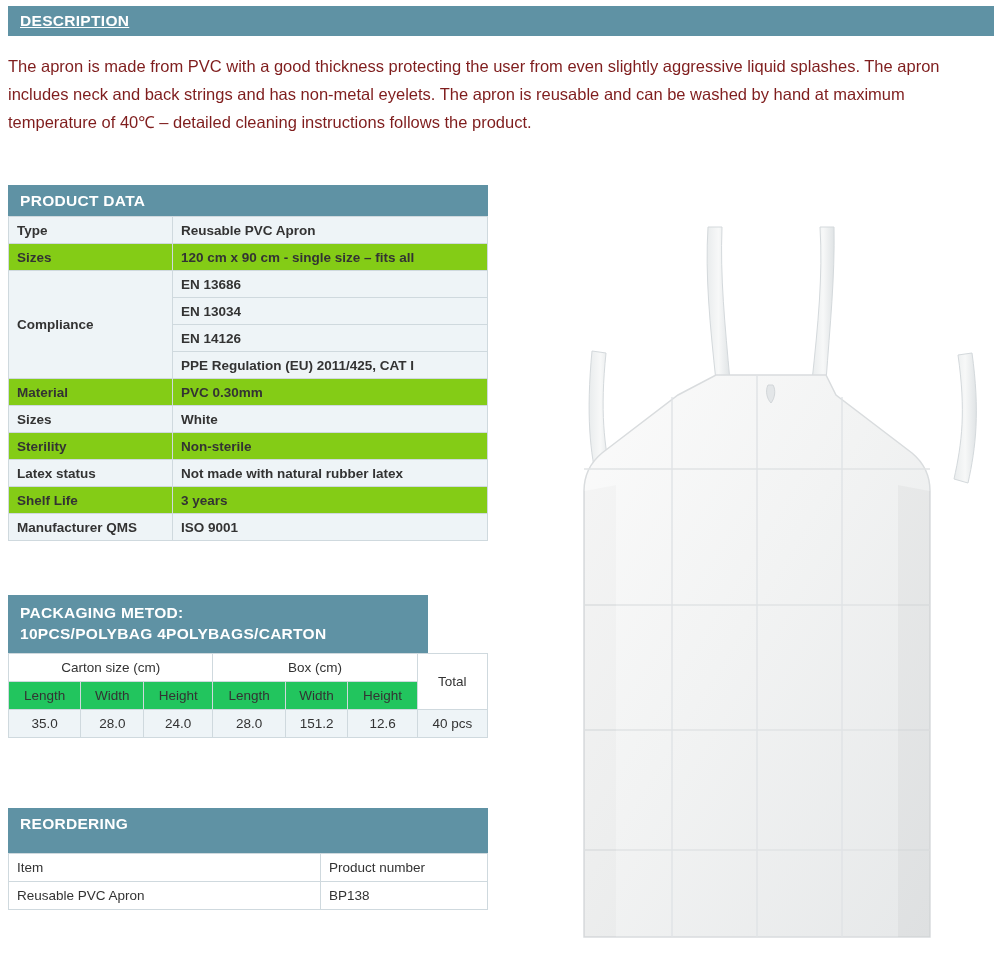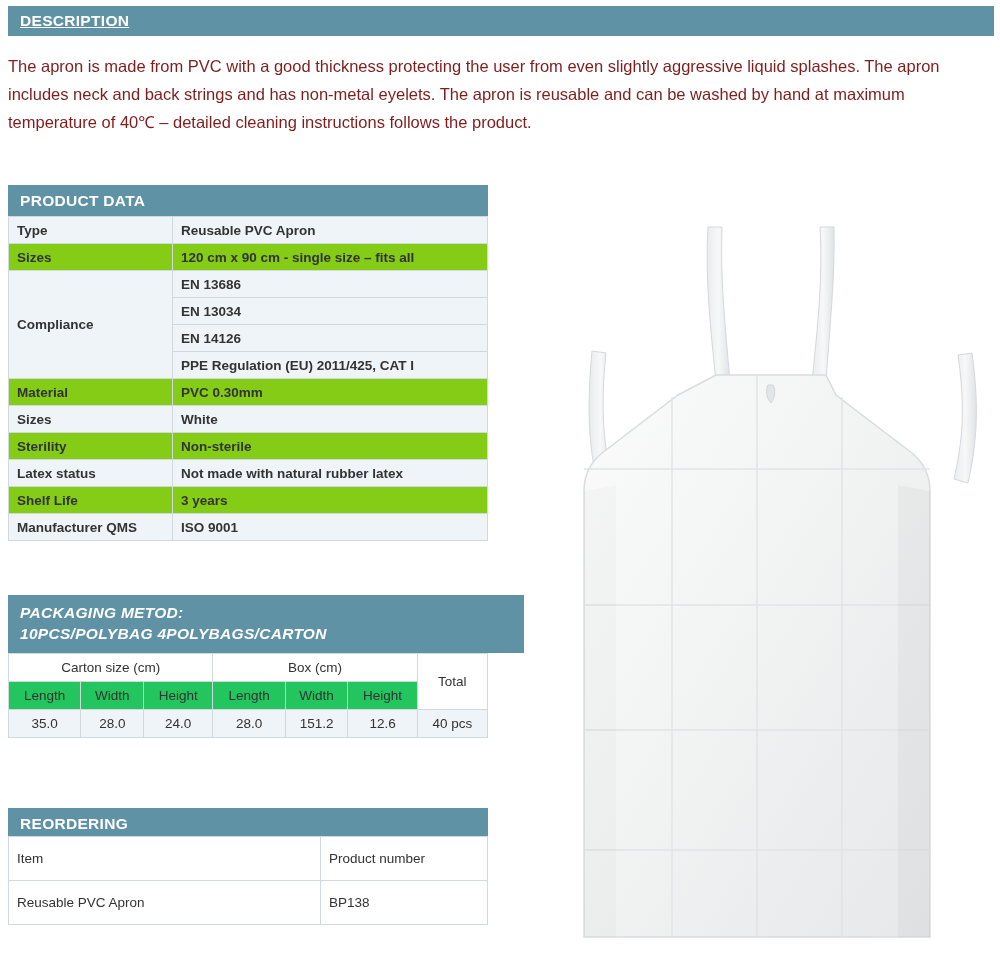--- a/index.html
+++ b/index.html
@@ -91,24 +91,23 @@
   }
 
   
   .pack {
     position: absolute;
     left: 8px;
     top: 595px;
     width: 480px;
   }
   .pack-bar {
-    width: 516px;
+    width: 420px;
     padding: 7px 12px 9px 12px;
     line-height: 21px;
-    font-style: italic;
   }
   table.pack-table {
     border-collapse: collapse;
     width: 480px;
     font-size: 13.5px;
     text-align: center;
   }
   table.pack-table td, table.pack-table th {
     border: 1px solid #cfd9de;
     padding: 6px 4px;
@@ -128,31 +127,31 @@
 
   
   .reorder {
     position: absolute;
     left: 8px;
     top: 808px;
     width: 480px;
   }
   .re-bar {
     width: 480px;
-    height: 28px;
+    height: 45px;
     line-height: 15px;
   }
   table.re-table {
     border-collapse: collapse;
     width: 480px;
     font-size: 13.5px;
   }
   table.re-table td {
     border: 1px solid #cfd9de;
-    padding: 14px 8px;
+    padding: 6px 8px;
     background: #ffffff;
   }
   table.re-table td.c1 { width: 295px; }
 
   
   .product-image {
     position: absolute;
     left: 520px;
     top: 185px;
     width: 470px;

